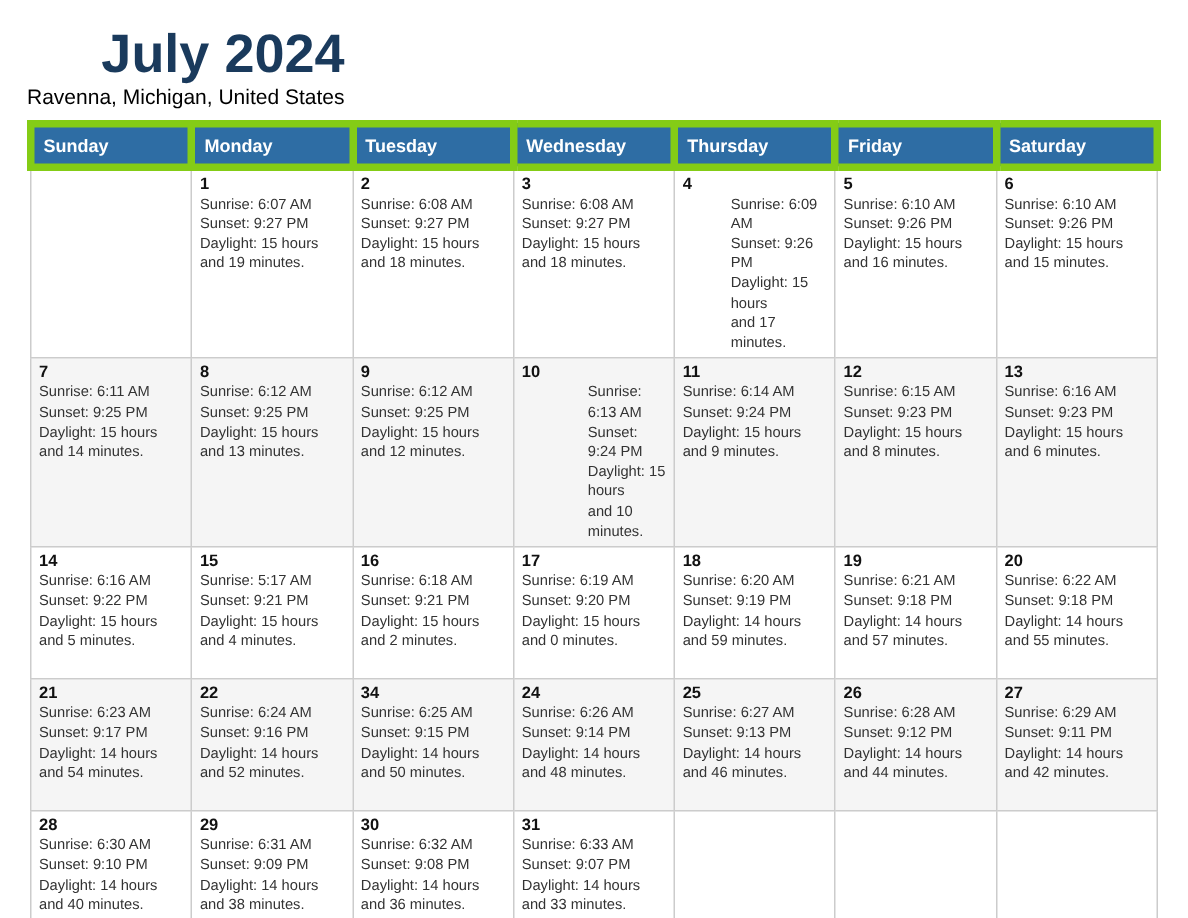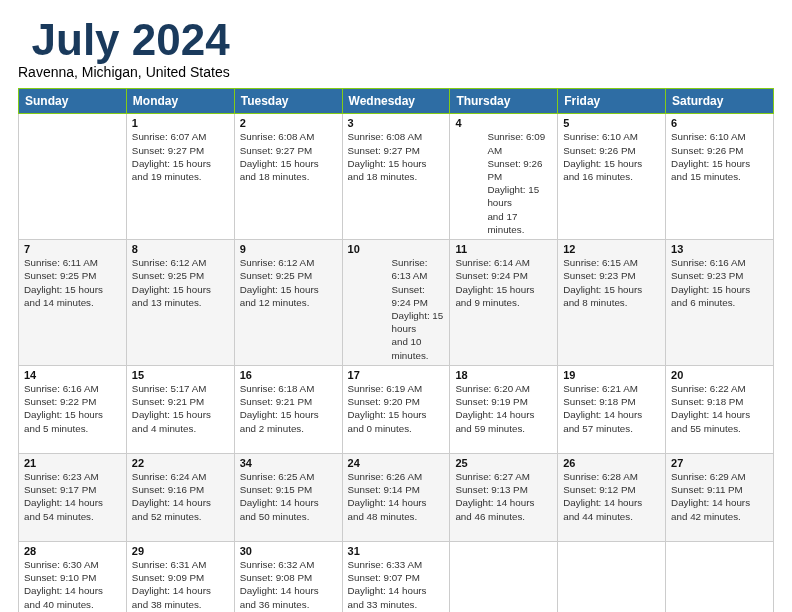--- a/index.html
+++ b/index.html
@@ -35,21 +35,21 @@
       line-height: 1.2;
     }
     .logo-icon {
       width: 28px;
       height: 28px;
     }
     .title-block {
       text-align: right;
     }
     .main-title {
-      font-size: 44px;
+      font-size: 36px;
       font-weight: bold;
       color: #1a3a5c;
       line-height: 1.1;
     }
     .subtitle {
       font-size: 14px;
       color: #000000;
       font-weight: normal;
     }
     .calendar {
@@ -58,21 +58,21 @@
       width: 100%;
       font-size: 10.5px;
     }
     .calendar th {
       background: #2e6da4;
       color: #fff;
       text-align: left;
       padding: 5px 6px;
       font-size: 12px;
       font-weight: bold;
-      border: 1px solid #84cc16;
+      border: 5px solid #84cc16;
     }
     .calendar td {
       border: 1px solid #ccc;
       vertical-align: top;
       padding: 3px 5px;
       width: calc(100% / 7);
       height: 88px;
     }
     .day-num {
       font-weight: bold;

